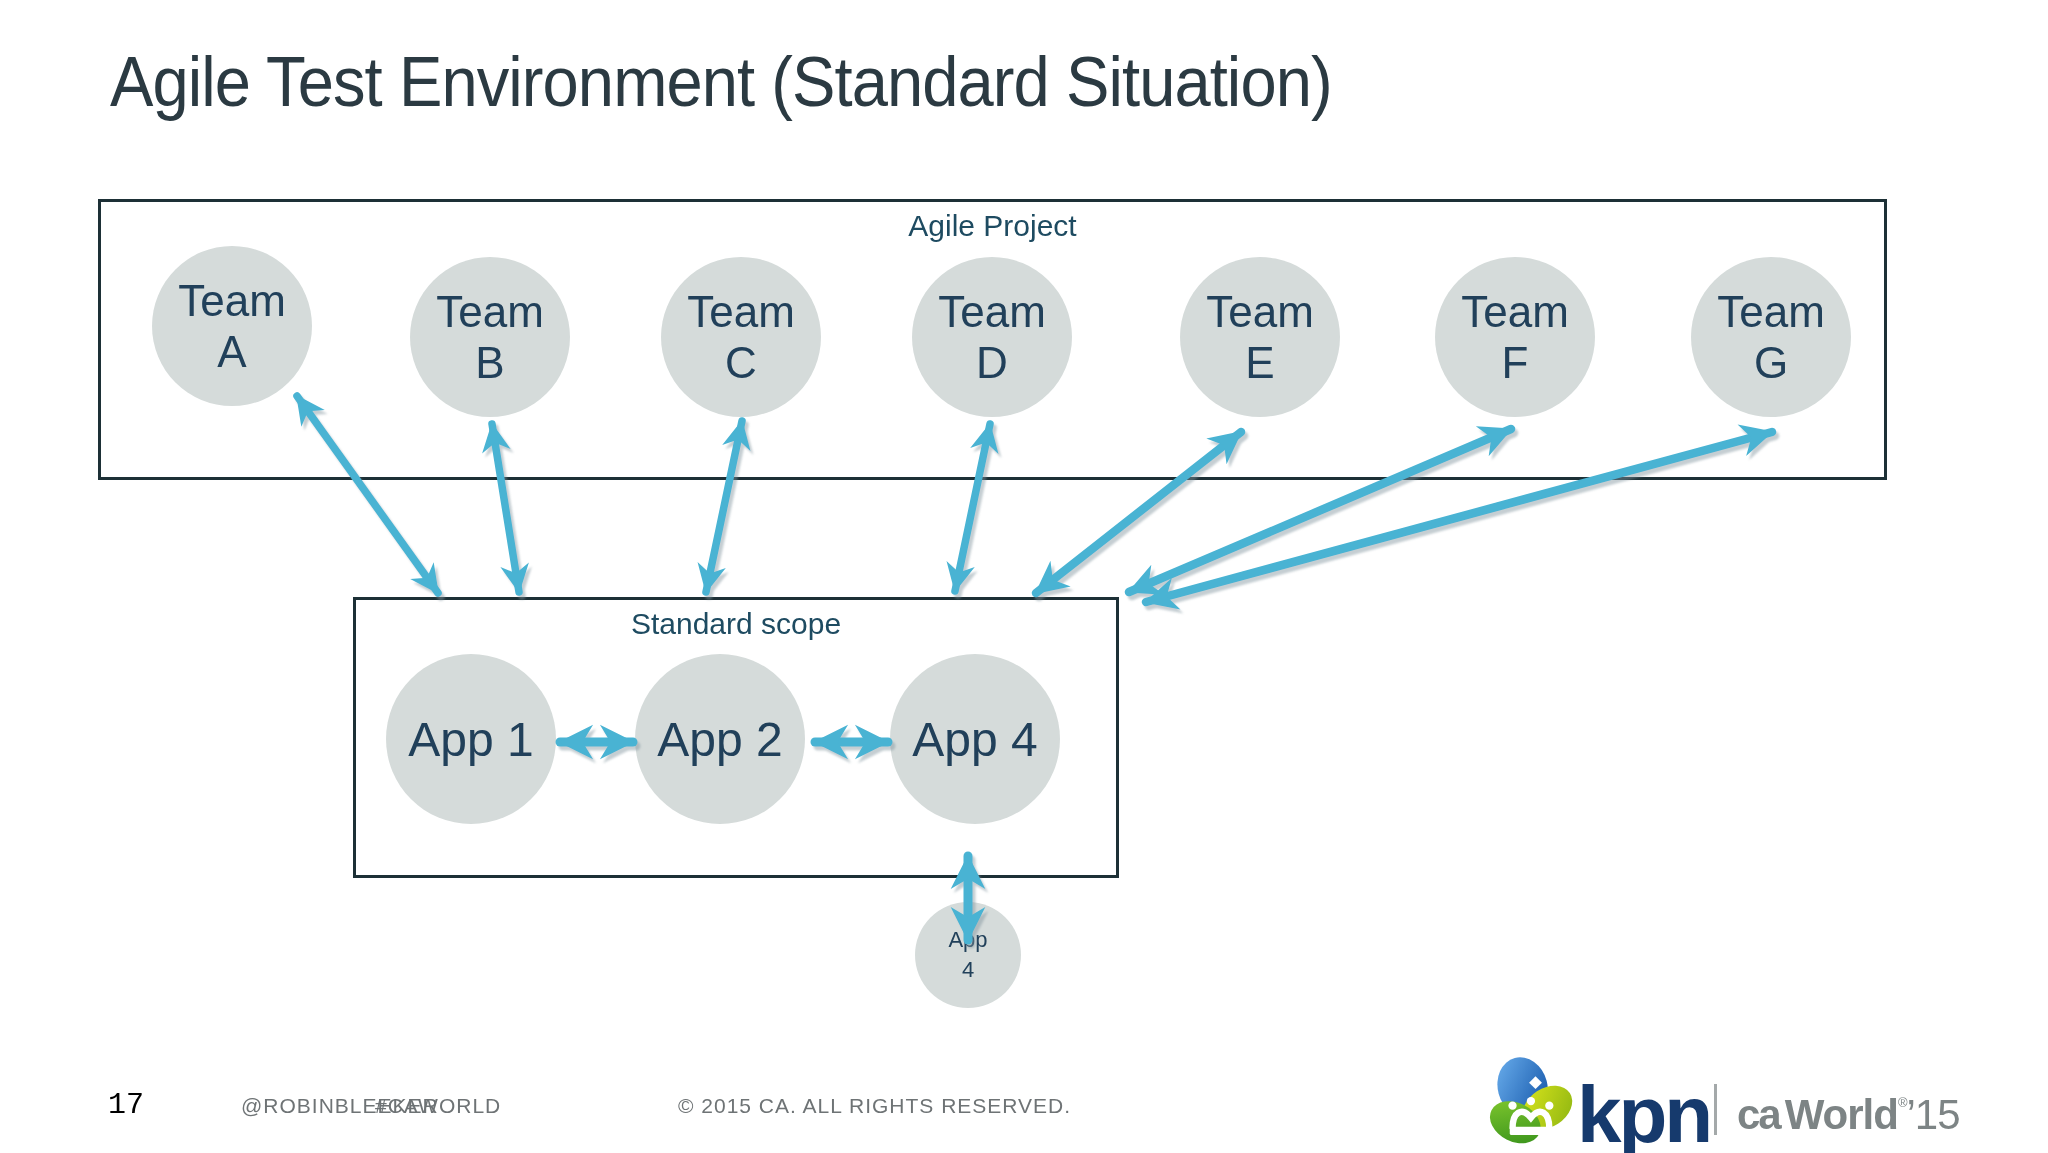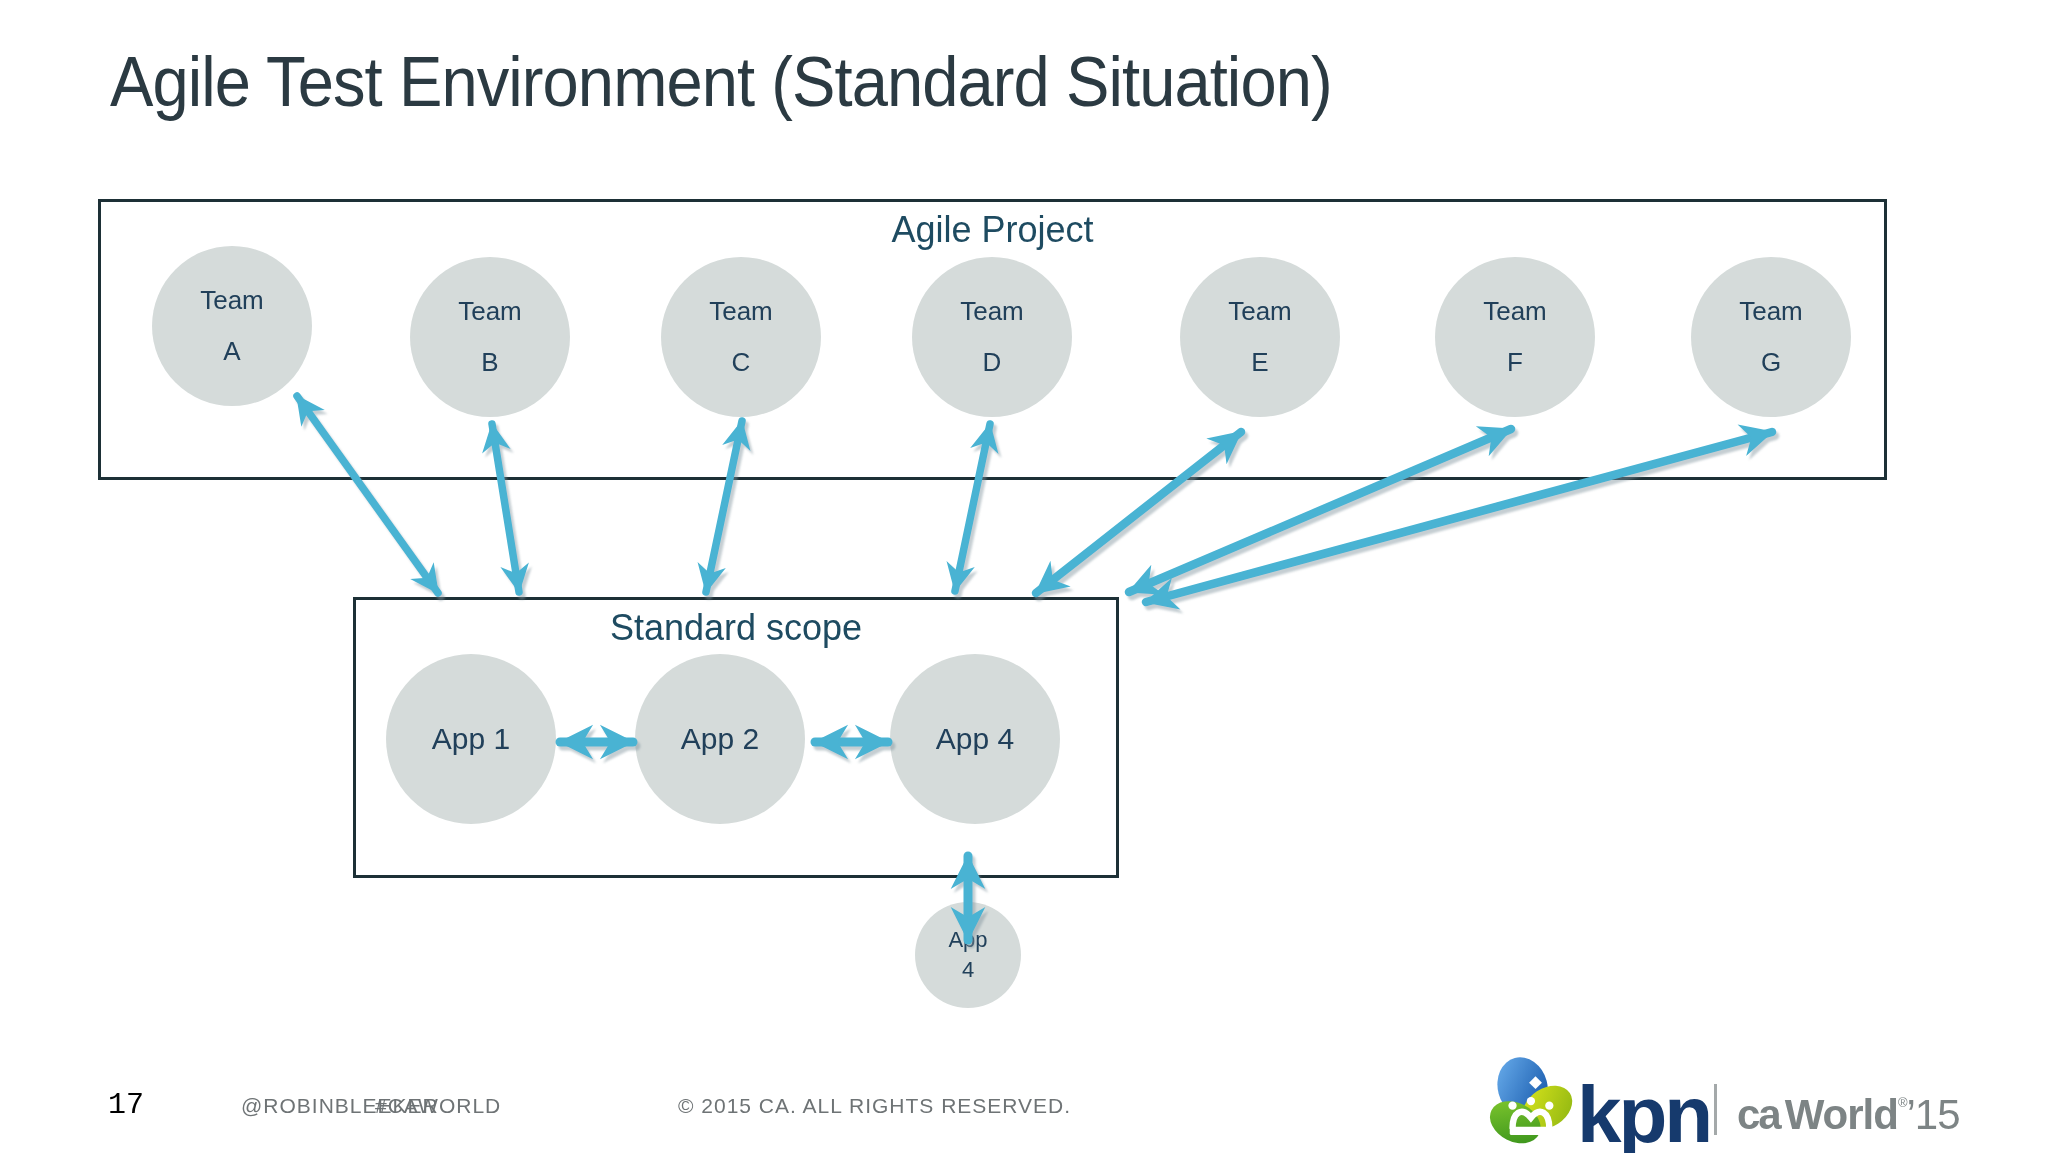--- a/index.html
+++ b/index.html
@@ -13,30 +13,30 @@
     font-size:70px;color:#2b3a42;white-space:nowrap;
     transform:scaleX(0.93);transform-origin:left top;
     letter-spacing:-1px;font-weight:400;
   }
   
   .dbox{position:absolute;border:3px solid #1d3036;background:transparent;box-sizing:border-box;}
   .agile-box{left:98px;top:199px;width:1789px;height:281px;}
   .scope-box{left:353px;top:597px;width:766px;height:281px;border-width:3px;}
   .box-label{
     position:absolute;top:7px;left:0;right:0;text-align:center;
-    font-size:36px;color:#1e4b61;
+    font-size:30px;color:#1e4b61;
   }
   
   .circle{
     position:absolute;border-radius:50%;background:#d5dbda;
     display:flex;flex-direction:column;justify-content:center;align-items:center;
     color:#21405a;text-align:center;
   }
-  .team-c{width:160px;height:160px;font-size:26px;line-height:51px;}
-  .app-c{width:170px;height:170px;font-size:30px;}
+  .team-c{width:160px;height:160px;font-size:44px;line-height:51px;}
+  .app-c{width:170px;height:170px;font-size:48px;}
   .app4-c{width:106px;height:106px;font-size:22px;line-height:30px;}
   
   .arrows{position:absolute;left:0;top:0;width:2048px;height:1153px;pointer-events:none;z-index:5;}
   
   .page-num{position:absolute;left:108px;top:1088px;font-size:30px;color:#000000;font-family:Liberation Mono, monospace;}
   .ft{position:absolute;top:1094px;font-size:21px;color:#6e7375;letter-spacing:1px;}
   .ft-handle{left:221px;margin-left:20px;}
   .ft-hash{left:375px;}
   .ft-copy{left:678px;}
   

